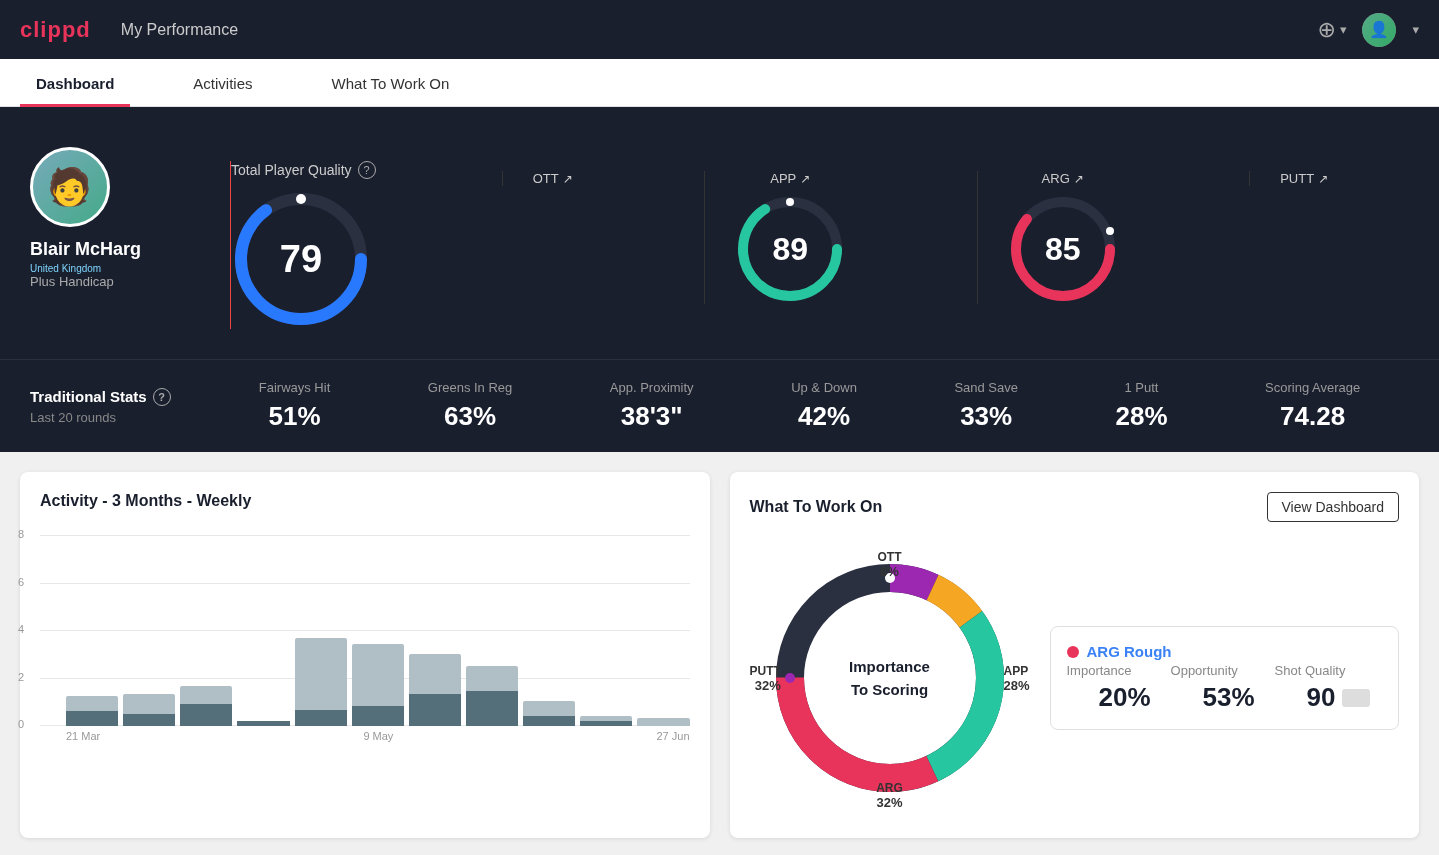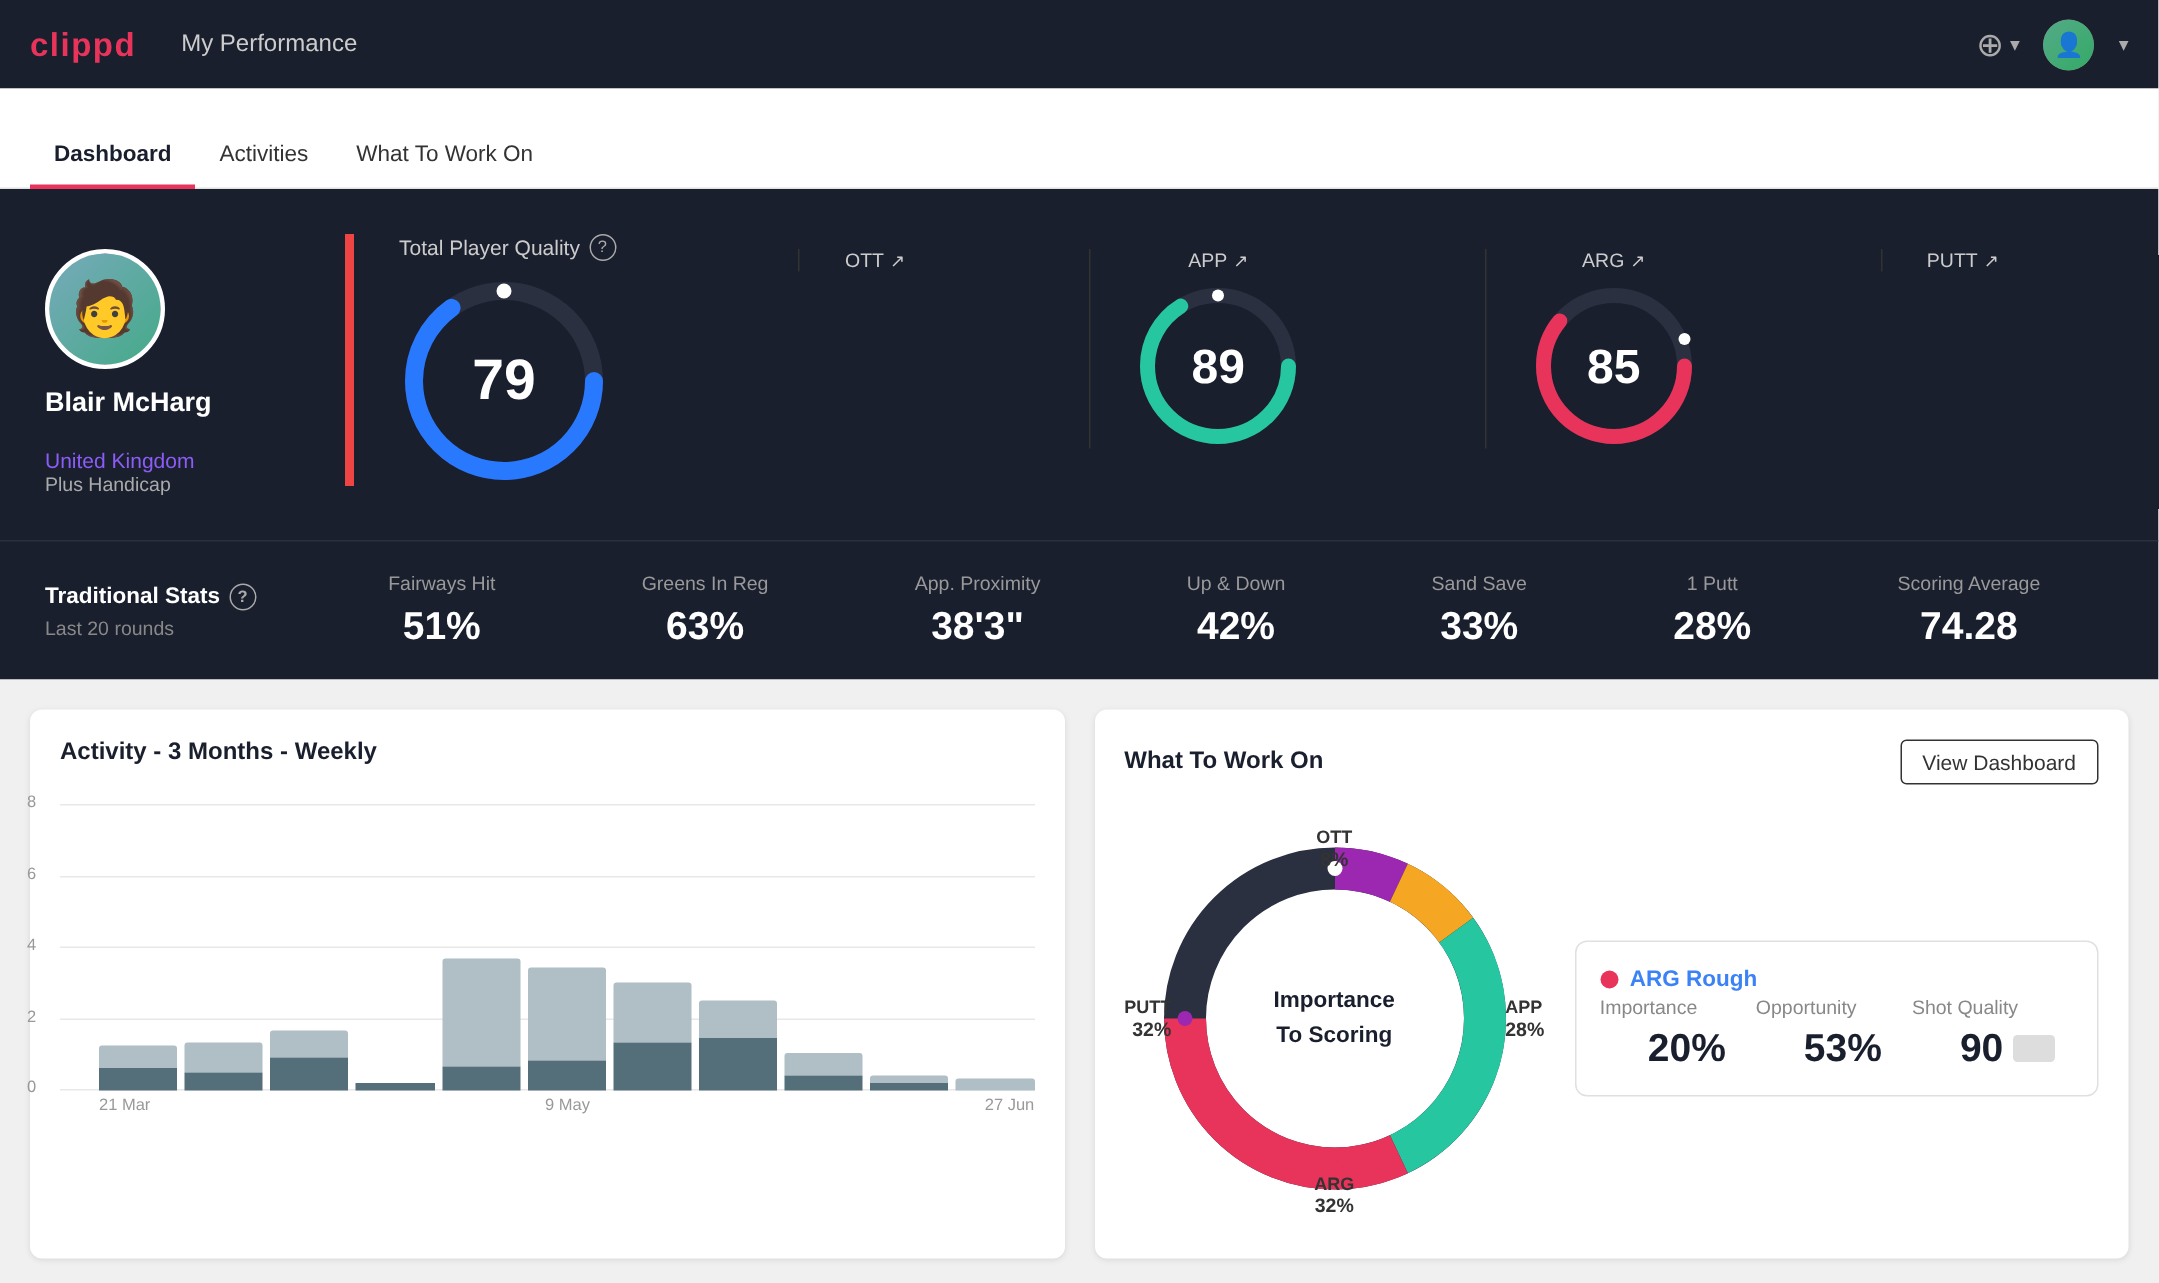--- a/index.html
+++ b/index.html
@@ -39,25 +39,26 @@
     .header-avatar-img {
       width: 34px; height: 34px; border-radius: 50%; background: linear-gradient(135deg, #6a8, #468); 
     }
     .add-btn {
       display: flex; align-items: center; gap: 4px; color: #ccc; font-size: 14px; cursor: pointer;
     }
 
     
     .nav {
       background: #fff;
-      height: 67px;
+      height: 48px;
       display: flex;
       align-items: flex-end;
       padding: 0 20px;
       border-bottom: 1px solid #e0e0e0;
+      gap: 47px;
     }
     .nav-item {
       padding: 12px 16px;
       font-size: 15px;
       color: #333;
       cursor: pointer;
       border-bottom: 3px solid transparent;
       margin-bottom: -1px;
     }
     .nav-item.active {
@@ -93,34 +94,34 @@
       display: flex; align-items: center; justify-content: center;
       font-size: 30px;
     }
     .player-name {
       color: #fff;
       font-size: 18px;
       font-weight: 700;
       margin-top: 12px;
     }
     .player-country {
-      color: #8b5cf6;
-      font-size: 14px;
-      margin-top: 20px;
+      color: #7dd3fc;
+      font-size: 10px;
+      margin-top: 3px;
     }
     .player-handicap {
       color: #aaa;
       font-size: 13px;
     }
 
     .scores-section {
       display: flex;
       flex: 1;
-      border-left: 6px solid #ef4444;
-      padding-left: 30px;
+      border-left: 1px solid #ef4444;
+      margin-top: 24px;
     }
     .total-quality {
       display: flex;
       flex-direction: column;
       align-items: flex-start;
       width: 220px;
     }
     .tq-label {
       color: #ccc;
       font-size: 14px;

